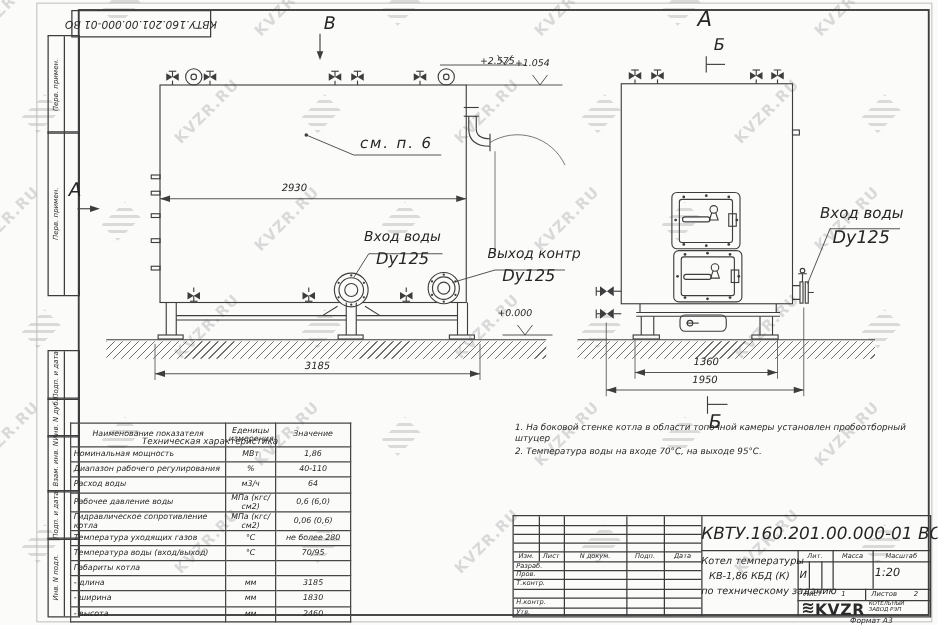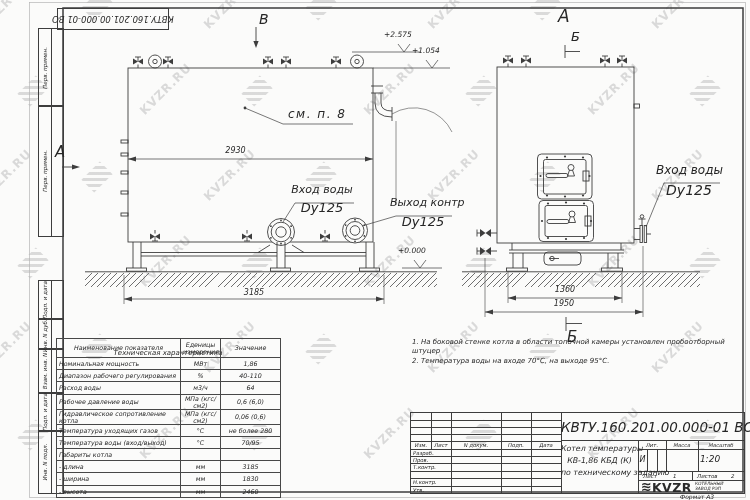--- a/index.html
+++ b/index.html
@@ -357,24 +357,24 @@
 <div class="mcell" style="top:430px;height:62px">
     <div class="lab">
       <span class="vtxt">Инв. N подл.</span>
     </div>
   </div>
 
 <div class="lbl" style="left:259px;top:11px;font-size:14px">В</div>
 <div class="lbl" style="left:55px;top:143px;font-size:15px">А</div>
 <div class="lbl ctr" style="left:128px;top:146px;width:215px;font-size:8px">2930</div>
 <div class="lbl ctr" style="left:124px;top:288px;width:260px;font-size:8px">3185</div>
-<div class="lbl" style="left:384px;top:30px;font-size:7.5px">+2.575</div>
+<div class="lbl" style="left:384px;top:44px;font-size:7.5px">+2.575</div>
 <div class="lbl" style="left:412px;top:46px;font-size:7.5px">+1.054</div>
 <div class="lbl" style="left:398px;top:246px;font-size:7.5px">+0.000</div>
-<div class="lbl" style="left:288px;top:107px;font-size:12px;letter-spacing:1.5px">см. п. 8</div>
+<div class="lbl" style="left:288px;top:107px;font-size:12px;letter-spacing:1.5px">см. п. 6</div>
 <div class="lbl ctr" style="left:290px;top:183px;width:64px;font-size:11px">Вход воды</div>
 <div class="lbl ctr" style="left:290px;top:200px;width:64px;font-size:13px">Dy125</div>
 <div class="lbl ctr" style="left:390px;top:196px;width:64px;font-size:11px">Выход контр</div>
 <div class="lbl ctr" style="left:392px;top:214px;width:62px;font-size:13px">Dy125</div>
 <div class="lbl" style="left:558px;top:6px;font-size:17px">А</div>
 <div class="lbl" style="left:571px;top:29px;font-size:13px">Б</div>
 <div class="lbl" style="left:567px;top:328px;font-size:15px">Б</div>
 <div class="lbl ctr" style="left:508px;top:285px;width:114px;font-size:8px">1360</div>
 <div class="lbl ctr" style="left:485px;top:299px;width:158px;font-size:8px">1950</div>
 <div class="lbl ctr" style="left:656px;top:163px;width:66px;font-size:12px">Вход воды</div>

